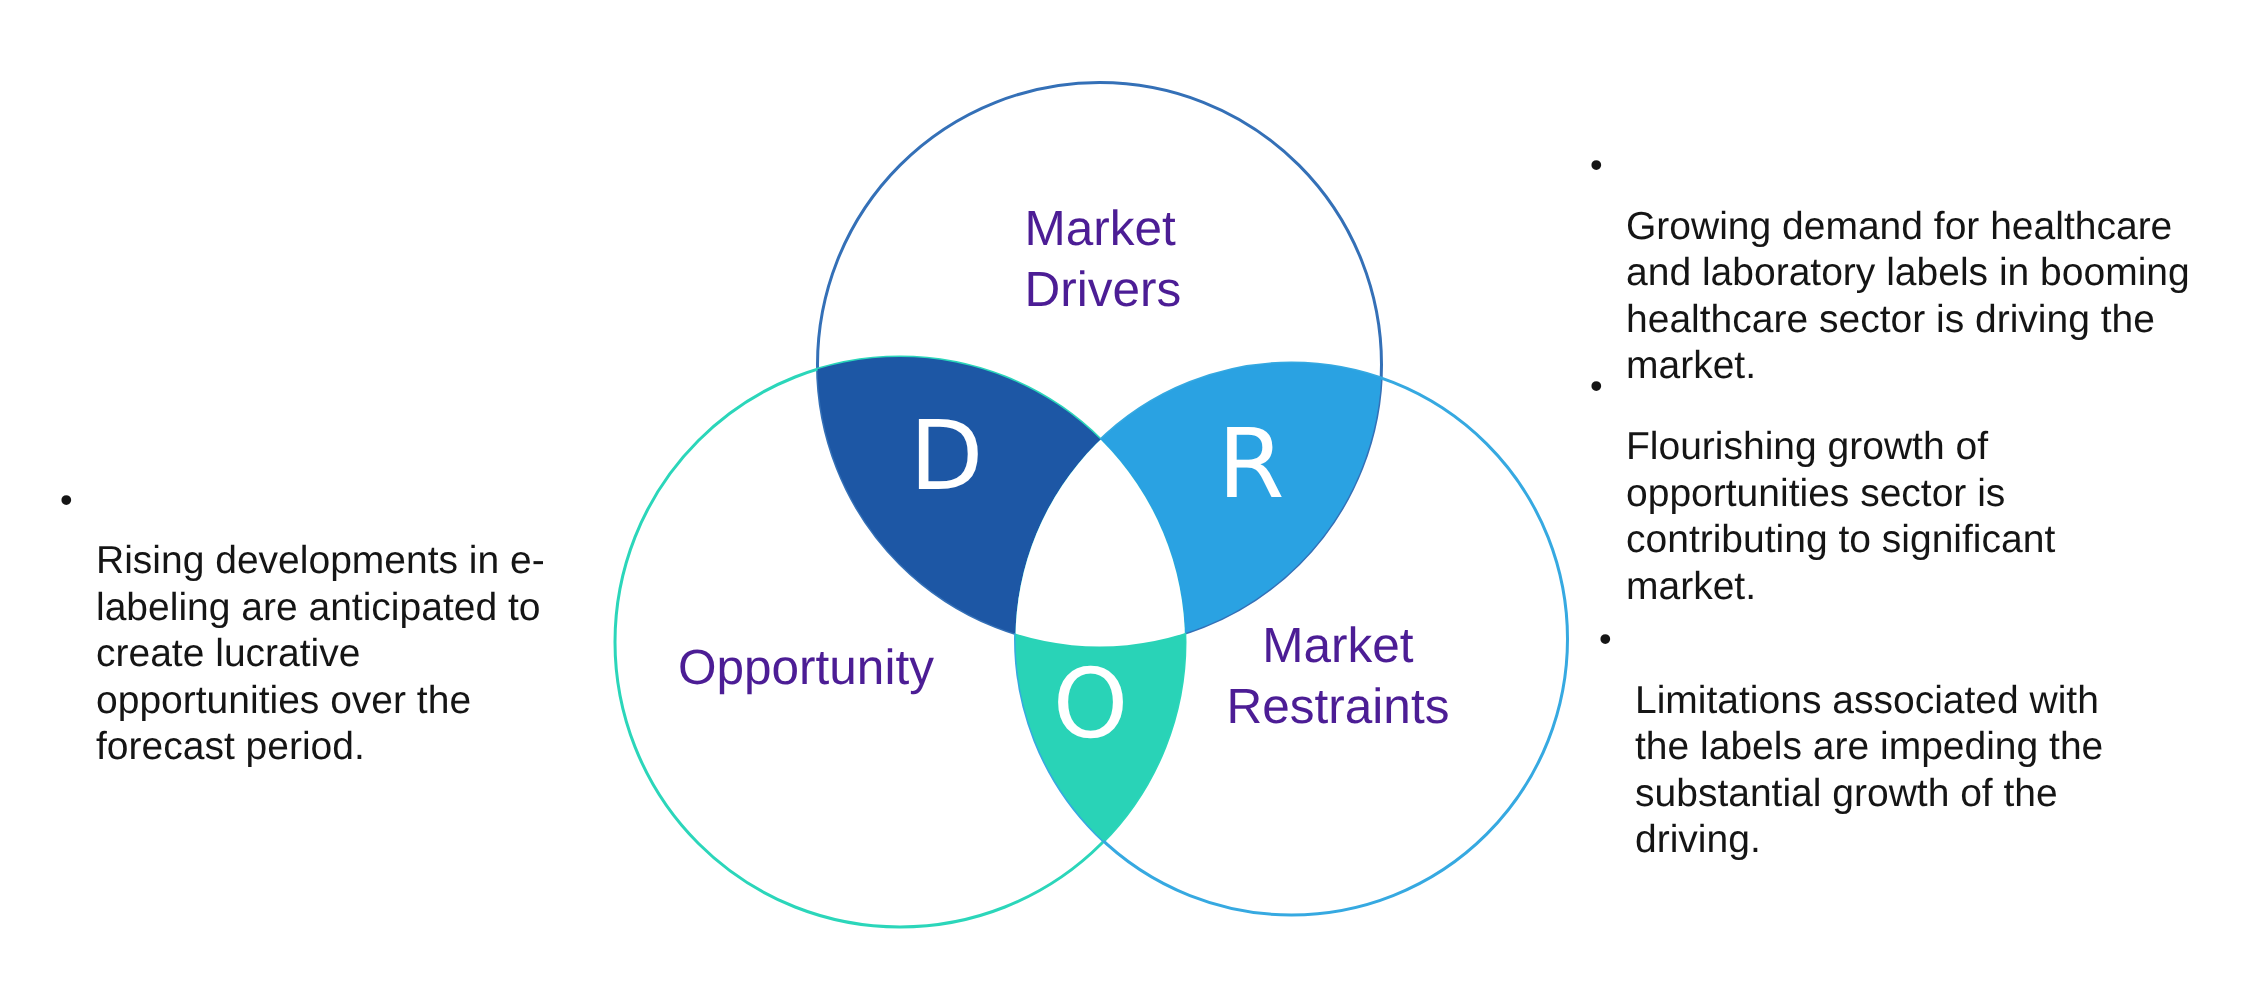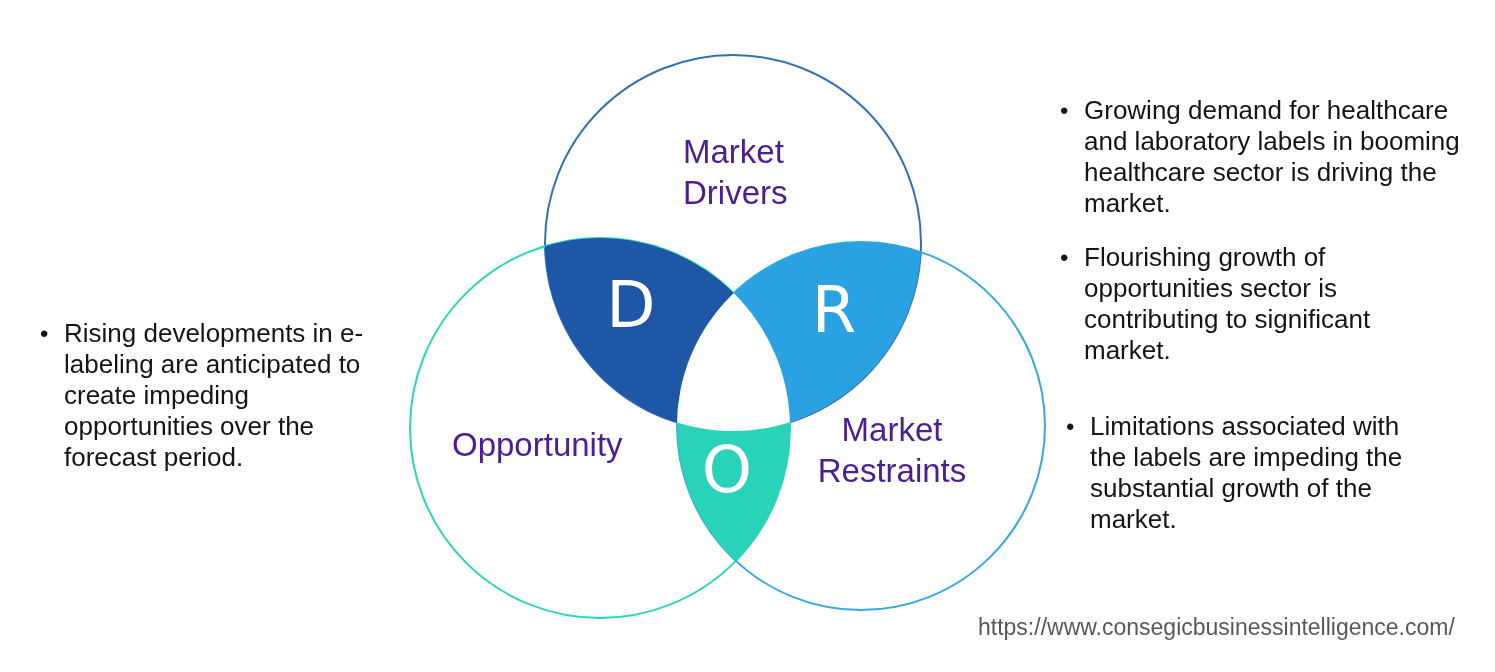--- a/index.html
+++ b/index.html
@@ -46,21 +46,21 @@
     font-size: 26px;
     line-height: 31px;
     color: #151515;
   }
   .bullet .dot {
     flex: none;
     width: 24px;
     font-size: 24px;
     line-height: 31px;
   }
-  .bullet .text { white-space: pre-line; }
+  .bullet .text { white-space: pre-line; margin-top: 40px; }
 
   .bullet-left    { left: 40px;  top: 318px; width: 360px; }
   .bullet-right-1 { left: 1060px; top: 95px;  width: 430px; }
   .bullet-right-2 { left: 1060px; top: 242px; width: 430px; }
   .bullet-right-3 { left: 1066px; top: 411px; width: 424px; }
 
   .source-url {
     position: absolute;
     left: 978px;
     top: 613px;
@@ -114,21 +114,21 @@
   <div class="circle-label label-drivers">Market
 Drivers</div>
   <div class="circle-label label-opportunity">Opportunity</div>
   <div class="circle-label label-restraints">Market
 Restraints</div>
 
   <div class="bullet bullet-left">
     <span class="dot">•</span>
     <span class="text">Rising developments in e-
 labeling are anticipated to
-create impeding
+create lucrative
 opportunities over the
 forecast period.</span>
   </div>
 
   <div class="bullet bullet-right-1">
     <span class="dot">•</span>
     <span class="text">Growing demand for healthcare
 and laboratory labels in booming
 healthcare sector is driving the
 market.</span>
@@ -138,18 +138,17 @@
     <span class="text">Flourishing growth of
 opportunities sector is
 contributing to significant
 market.</span>
   </div>
   <div class="bullet bullet-right-3">
     <span class="dot">•</span>
     <span class="text">Limitations associated with
 the labels are impeding the
 substantial growth of the
-market.</span>
+driving.</span>
   </div>
 
-  <div class="source-url">https://www.consegicbusinessintelligence.com/</div>
 
 </div>
 
 </body></html>

